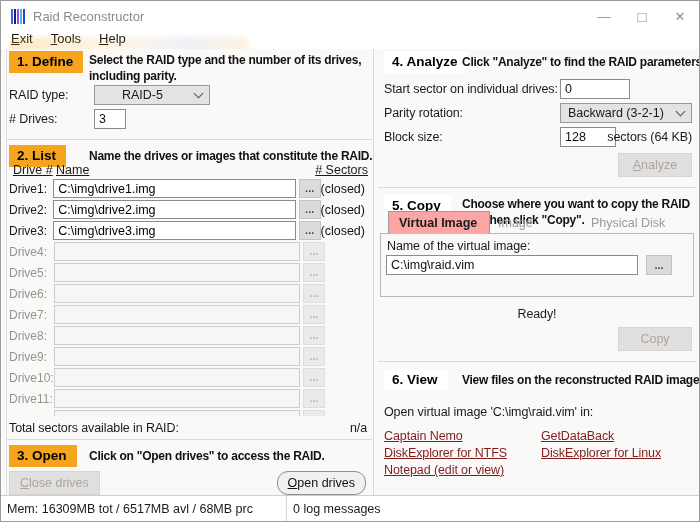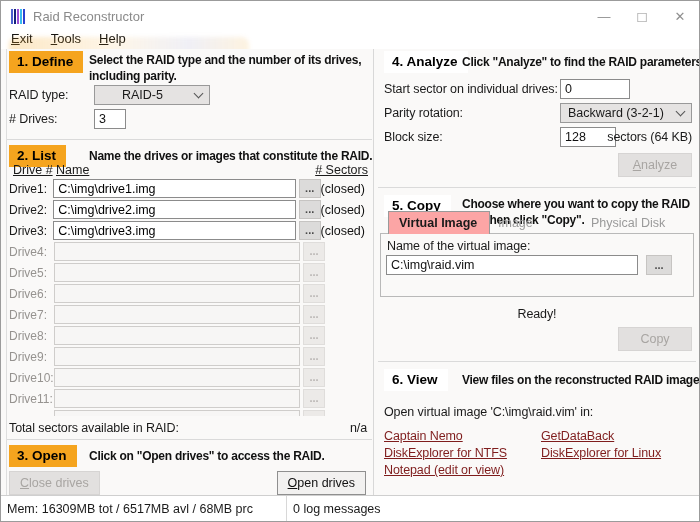--- a/index.html
+++ b/index.html
@@ -207,21 +207,21 @@
         <span class="lbl" style="flex:1; text-align:right;">n/a</span>
       </div>
 
       <div class="sep" style="top:390px;"></div>
 
       <span class="badge orange abs" style="left:2px; top:396px;">3. Open</span>
       <div class="desc abs" style="left:82px; top:400px; width:282px; white-space:nowrap;">Click on "Open drives" to access the RAID.</div>
       <button class="btn u disabled abs" style="left:2px; top:422px;">
         <span class="btn-label">Close drives</span>
       </button>
-      <button class="btn u abs" style="right:6px; top:422px;">
+      <button class="btn u abs" style="right:6px; top:422px;border-radius:11px;">
         <span class="btn-label">Open drives</span>
       </button>
     </div>
 
     <div class="right-panel">
 
       <span class="badge white abs" style="left:6px; top:2px;">4. Analyze</span>
       <div class="desc abs" style="left:84px; top:6px; width:232px; white-space:nowrap;">Click "Analyze" to find the RAID parameters.</div>
       <span class="lbl abs" style="left:6px; top:33px;">Start sector on individual drives:</span>
       <input class="txt abs" style="left: 182px; top: 30px; width: 70px;" value="0">

